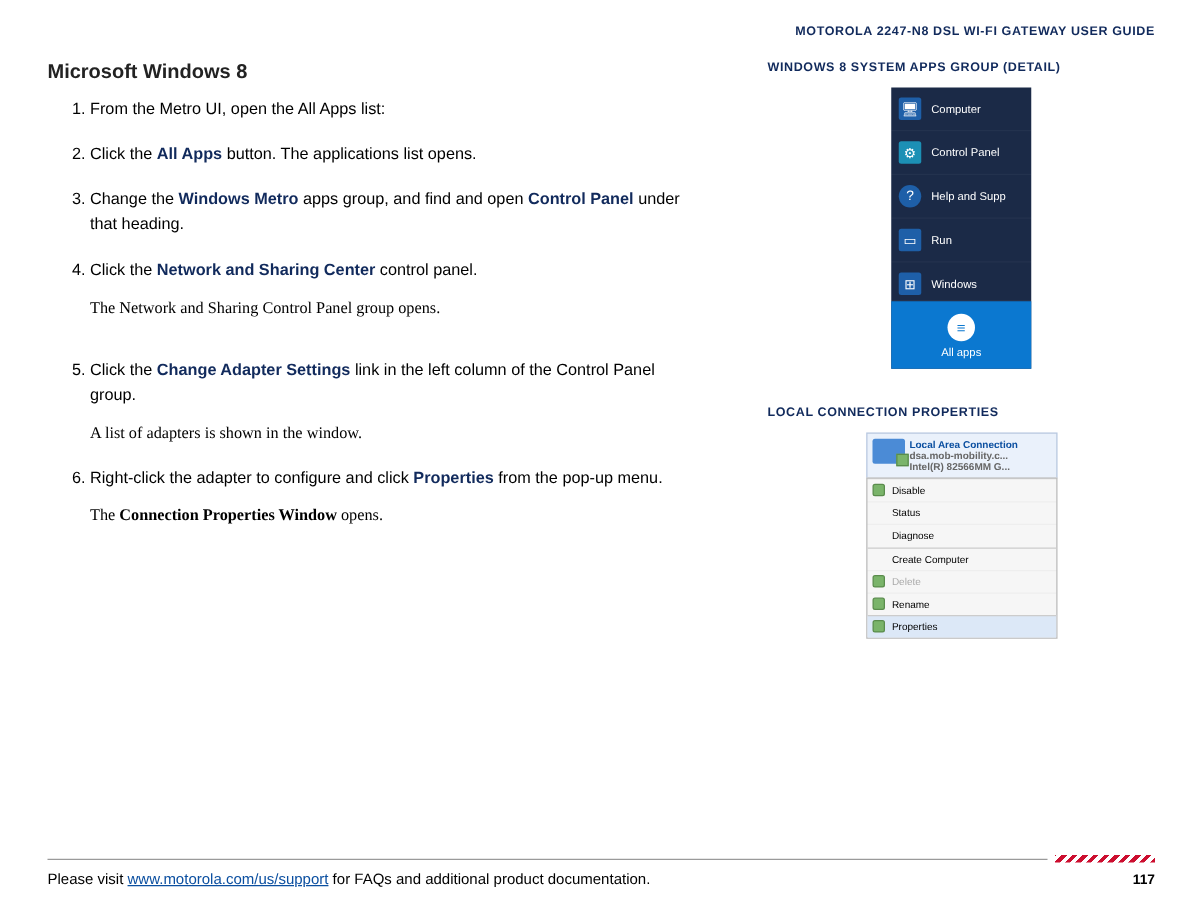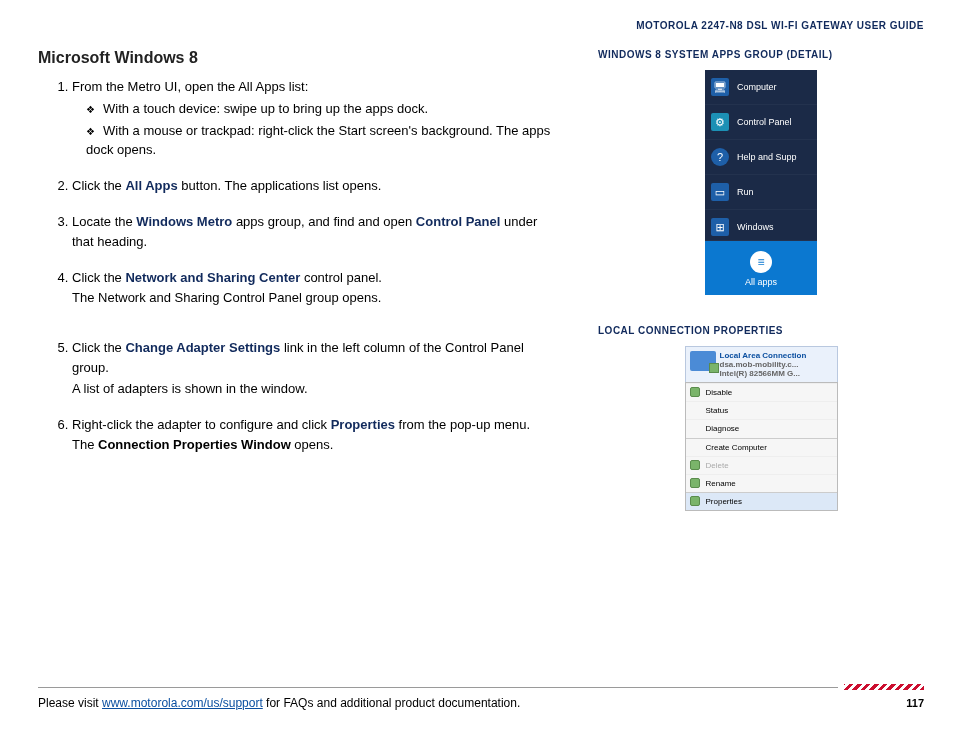--- a/index.html
+++ b/index.html
@@ -15,32 +15,32 @@
   }
   .header-title {
     text-align: right;
     font-size: 10px;
     font-weight: 900;
     letter-spacing: 0.5px;
     color: #112a5c;
     text-transform: uppercase;
     margin-bottom: 18px;
   }
-  .main-columns { display: flex; gap: 40px; }
+  .main-columns { display: flex; gap: 56px; }
   .left-col { flex: 0 0 520px; }
   .right-col { flex: 1; }
   h2.section-title {
     font-size: 16px;
     font-weight: 700;
     color: #222;
     margin-bottom: 10px;
   }
   ol.steps { list-style: decimal; padding-left: 34px; }
   ol.steps > li { margin-bottom: 16px; line-height: 1.55; }
-  ol.steps > li p { margin-top: 0; }
+  ol.steps > li p { margin-top: 10px; font-family: Liberation Serif, serif; }
   ul.sub { list-style: none; padding-left: 14px; margin-top: 2px; }
   ul.sub li { margin-bottom: 2px; line-height: 1.5; }
   ul.sub li::before { content: "❖"; margin-right: 8px; font-size: 10px; }
   .bold-nav { font-weight: 700; color: #112a5c; }
   .side-heading {
     font-size: 10px;
     font-weight: 900;
     letter-spacing: 0.5px;
     color: #112a5c;
     text-transform: uppercase;
@@ -92,30 +92,26 @@
 <body>
 
 <div class="header-title">MOTOROLA 2247-N8 DSL WI-FI GATEWAY USER GUIDE</div>
 
 <div class="main-columns">
   <div class="left-col">
     <h2 class="section-title">Microsoft Windows 8</h2>
     <ol class="steps">
       <li>
         <span>From the Metro UI, open the All Apps list:</span>
-        <ul class="sub">
-          <li>With a touch device: swipe up to bring up the apps dock.</li>
-          <li>With a mouse or trackpad: right-click the Start screen's background. The apps dock opens.</li>
-        </ul>
       </li>
       <li>
         <span>Click the </span><span class="bold-nav">All Apps</span><span> button. The applications list opens.</span>
       </li>
       <li>
-        <span>Locate the </span><span class="bold-nav">Windows Metro</span><span> apps group, and find and open </span><span class="bold-nav">Control Panel</span><span> under that heading.</span>
+        <span>Change the </span><span class="bold-nav">Windows Metro</span><span> apps group, and find and open </span><span class="bold-nav">Control Panel</span><span> under that heading.</span>
       </li>
       <li>
         <span>Click the </span><span class="bold-nav">Network and Sharing Center</span><span> control panel.</span>
         <p>The Network and Sharing Control Panel group opens.</p>
       </li>
       <li style="margin-top:30px;">
         <span>Click the </span><span class="bold-nav">Change Adapter Settings</span><span> link in the left column of the Control Panel group.</span>
         <p>A list of adapters is shown in the window.</p>
       </li>
       <li>

